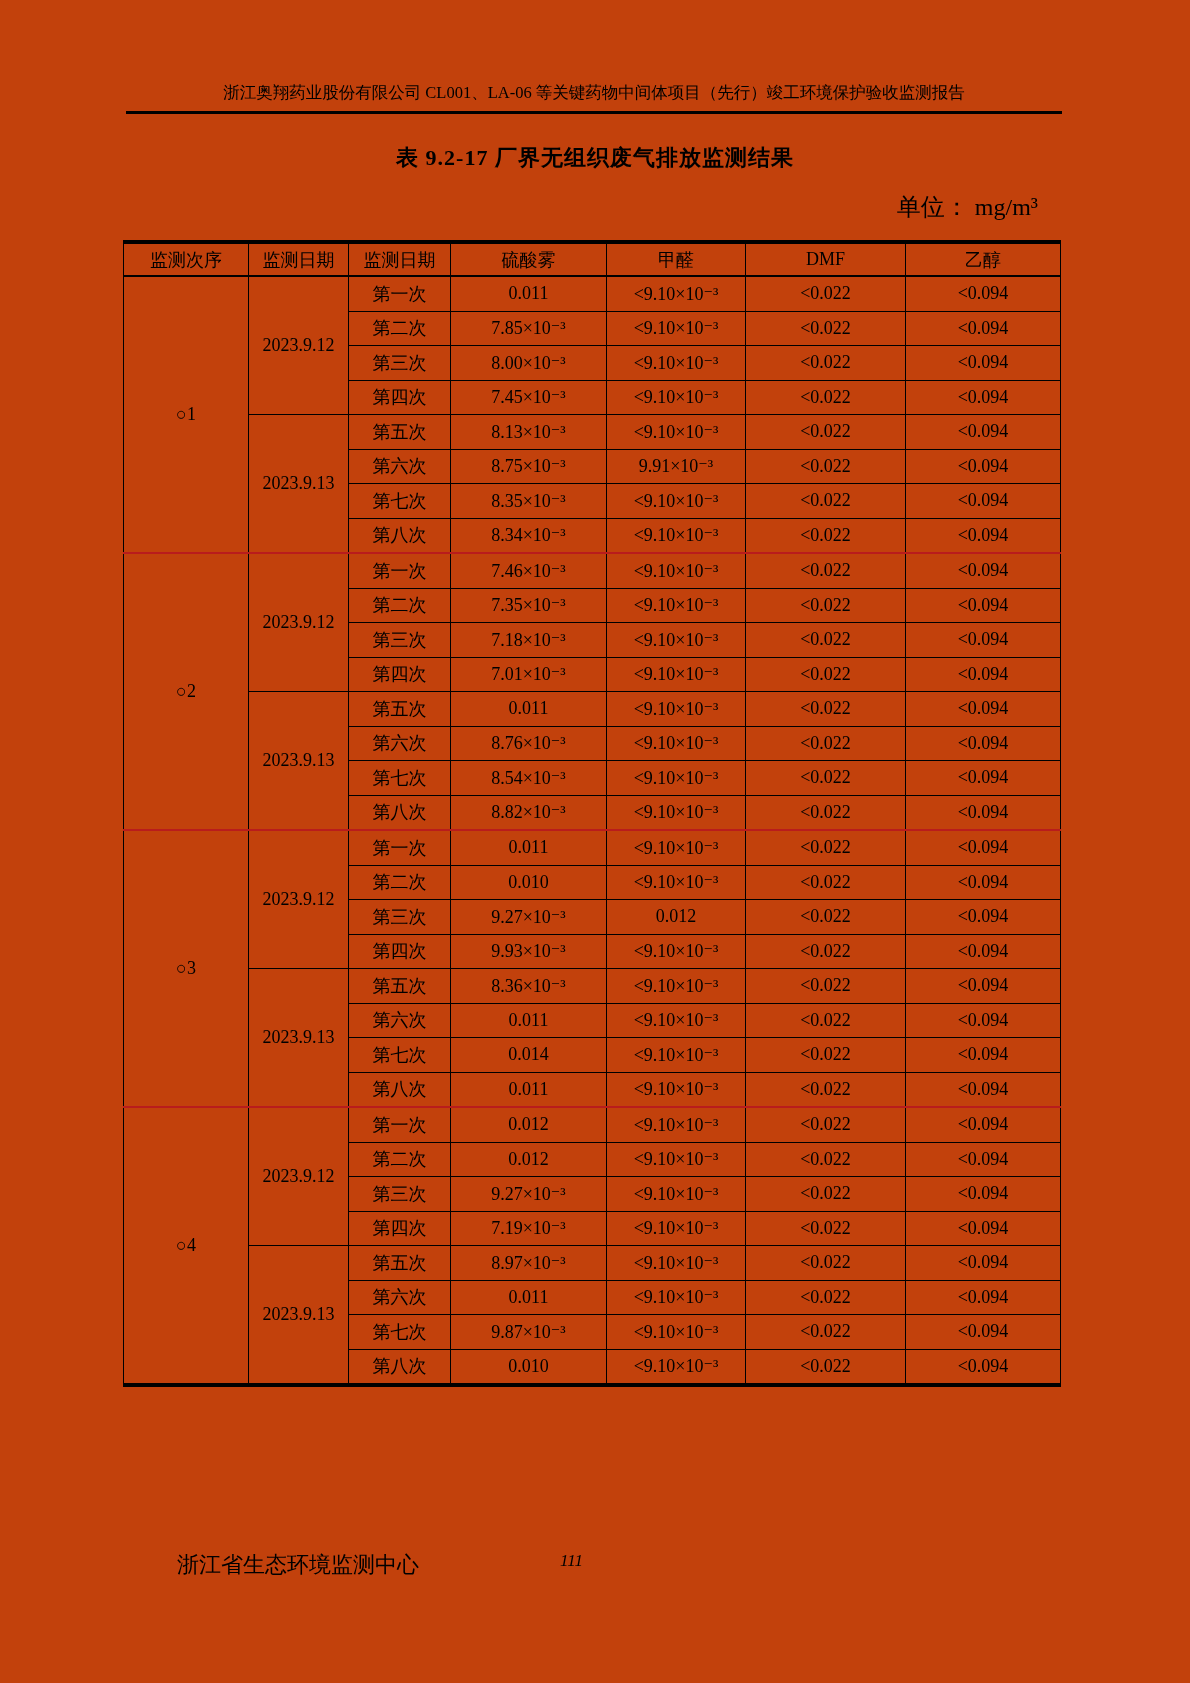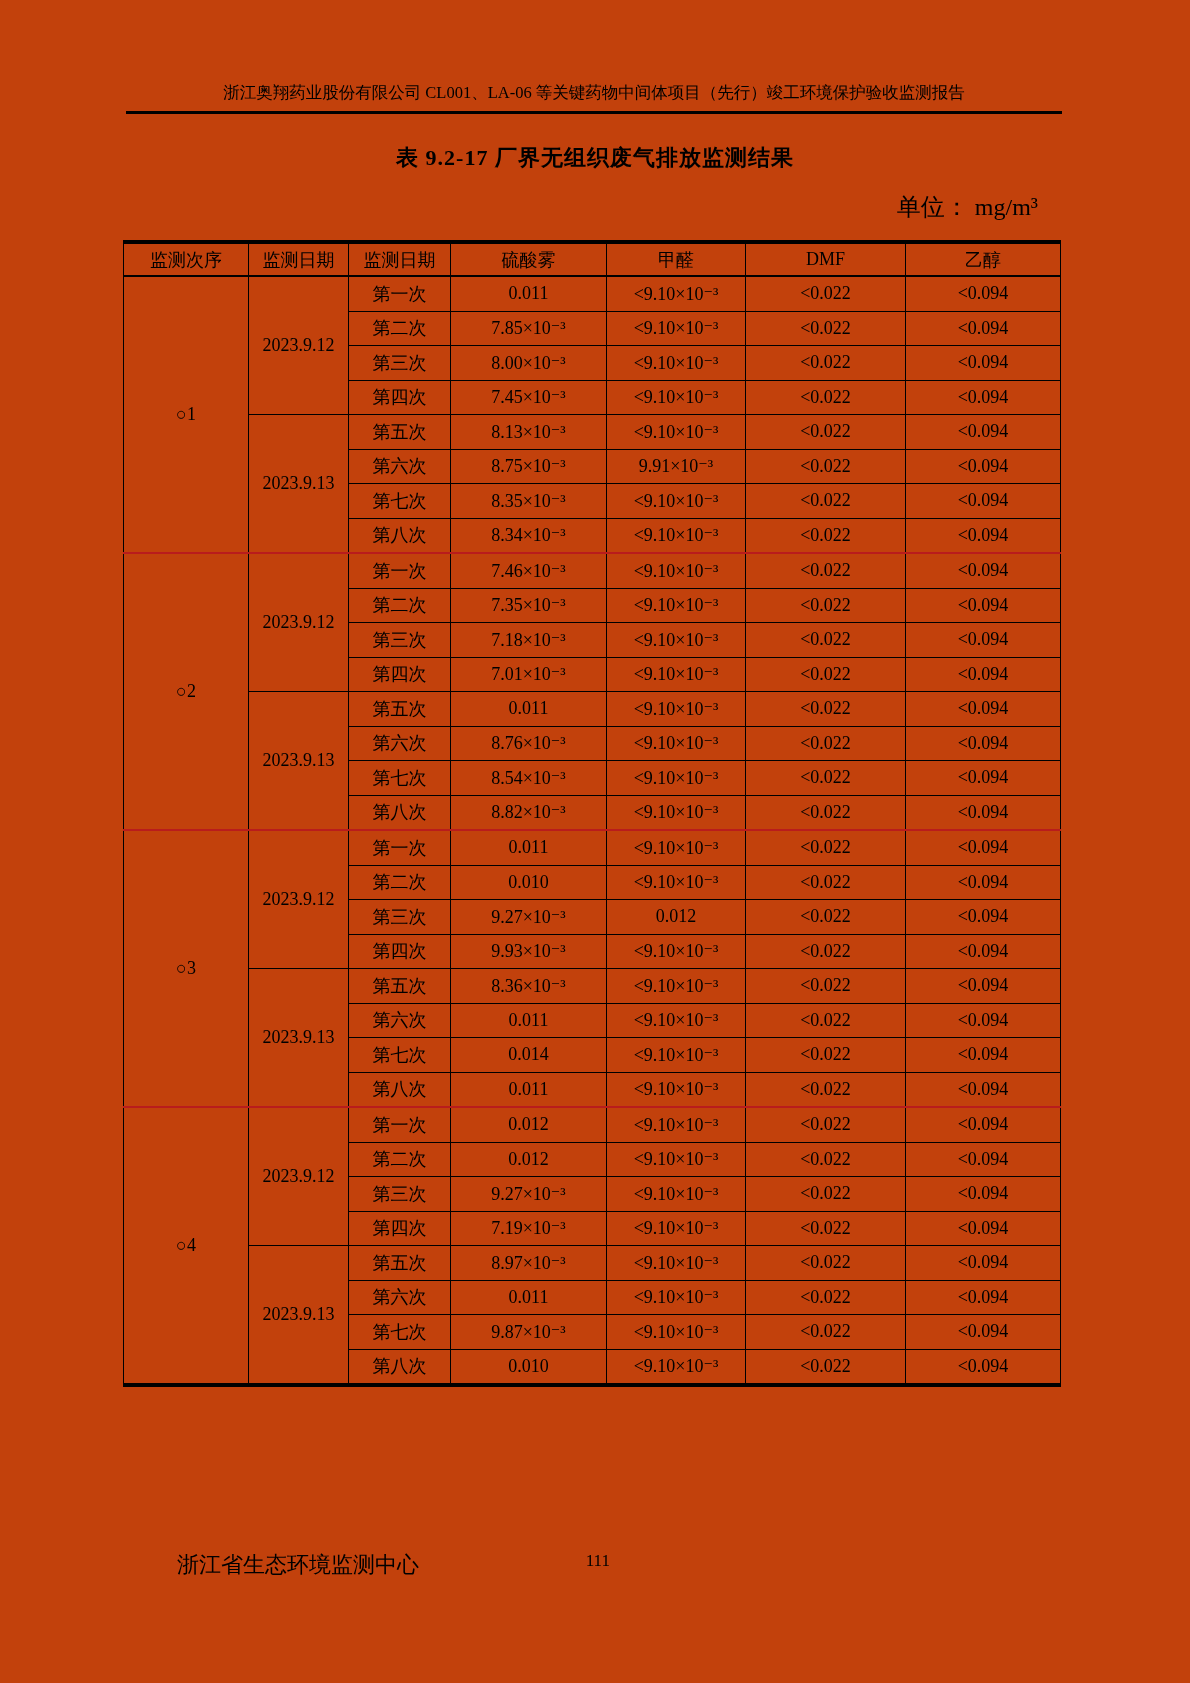--- a/index.html
+++ b/index.html
@@ -61,22 +61,23 @@
   table.monitoring tr.group-start td { border-top:2px solid #b91c1c; }
   .footer-org {
     position:absolute;
     left:177px; top:1550px;
     font-size:22px;
   }
   .page-num {
     position:absolute;
     left:560px; top:1551px;
     width:50px;
-    text-align:right;
+    text-align:left;
     font-size:17px;
+    font-style:italic;
   }
 </style>
 </head>
 <body>
 
 <div class="page">
 
   <div class="doc-header">
     <span>浙江奥翔药业股份有限公司 CL001、LA-06 等关键药物中间体项目（先行）竣工环境保护验收监测报告</span>
   </div>

